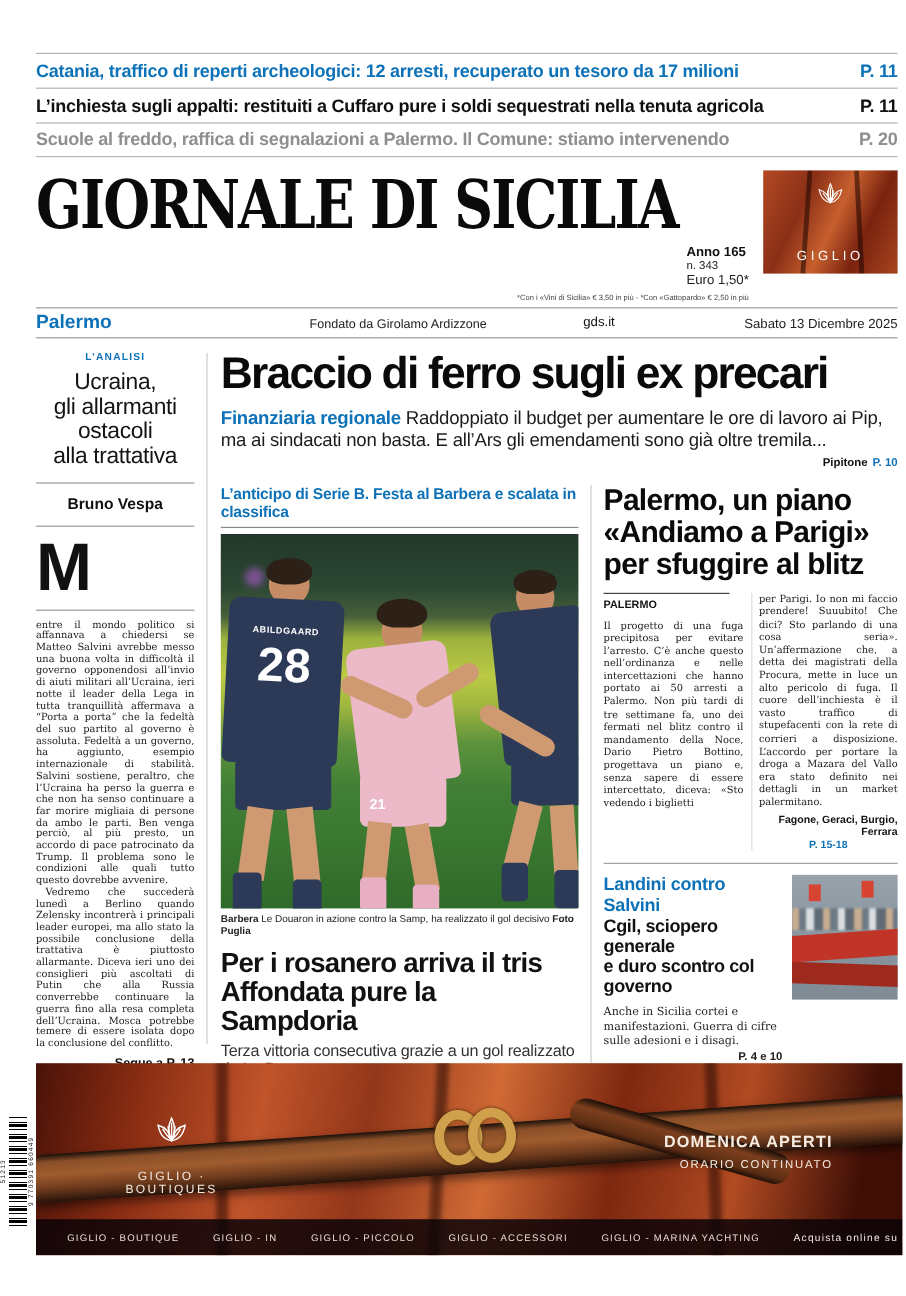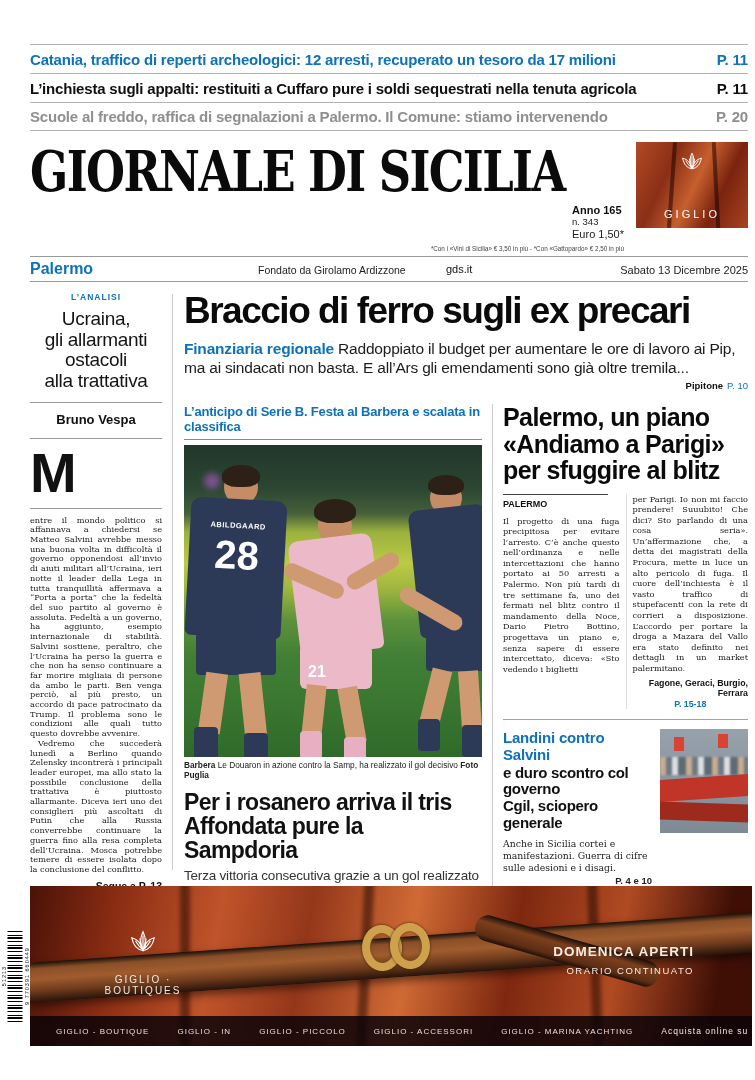--- a/index.html
+++ b/index.html
@@ -29,21 +29,21 @@
   .mast-info { position:absolute; right:124px; top:62px; line-height:1.15; }
   .mast-info .anno { font-weight:bold; font-size:11px; }
   .mast-info .num { font-size:9.5px; color:#222; }
   .mast-info .price { font-size:11px; color:#222; }
   .mast-note { position:absolute; right:124px; top:103px; font-size:6.3px; color:#444; white-space:nowrap; }
 
   
   .dateline { position:absolute; left:30px; top:256px; width:718px; height:26px; border-top:1px solid #999; border-bottom:1px solid #999; }
   .dateline .edition { position:absolute; left:0; top:3px; color:#0e72b8; font-weight:bold; font-size:16px; }
   .dateline .founded { position:absolute; left:228px; top:7px; font-size:10.5px; color:#222; }
-  .dateline .site { position:absolute; left:416px; top:6px; font-size:11px; color:#111; cursor:pointer; }
+  .dateline .site { position:absolute; left:456px; top:6px; font-size:11px; color:#111; cursor:pointer; }
   .dateline .date { position:absolute; right:0; top:7px; font-size:11px; color:#222; }
 
   
   .main { position:absolute; left:30px; top:292px; width:718px; }
   .vdiv { position:absolute; left:142px; top:2px; height:576px; border-left:1px solid #ccc; }
 
   
   .an-col { position:absolute; left:0; top:0; width:132px; }
   .an-kicker { text-align:center; color:#0e72b8; font-weight:bold; font-size:8.5px; letter-spacing:1px; }
   .an-title { text-align:center; font-size:19px; font-weight:400; line-height:1.08; color:#141414; margin-top:7px; letter-spacing:-0.3px; }
@@ -54,21 +54,21 @@
   .an-body + .an-body { text-indent:8px; margin-top:0; }
   .an-segue { text-align:right; font-weight:bold; font-size:10.5px; margin-top:5px; }
   .an-copy { text-align:right; font-size:5.5px; color:#555; margin-top:3px; letter-spacing:0.3px; }
 
   
   .lead { position:absolute; left:154px; top:0; width:564px; }
   .lead h1 { font-size:37px; letter-spacing:-1.5px; line-height:1; color:#0a0a0a; cursor:pointer; }
   .lead .sf { margin-top:11px; font-size:15.5px; line-height:1.2; color:#1c1c1c; font-weight:400; letter-spacing:-0.2px; }
   .lead .sf .kick { color:#0e72b8; font-weight:bold; }
   .byline { text-align:right; font-size:9.5px; font-weight:bold; color:#111; }
-  .byline .pg { color:#0e72b8; font-weight:normal; margin-left:4px;margin-top:12px; }
+  .byline .pg { color:#0e72b8; font-weight:bold; margin-left:4px;margin-top:12px; }
   .lead .byline { margin-top:3px; }
 
   
   .columns { position:absolute; left:154px; top:112px; width:564px; display:flex; }
   .sport-col { width:298px; flex:none; }
   .crime-col { flex:1; margin-left:10px; padding-left:10px; border-left:1px solid #ccc; }
 
   
   .sp-kicker { color:#0e72b8; font-weight:bold; font-size:13px; letter-spacing:-0.2px; padding-bottom:5px; border-bottom:1px solid #8a8a8a; }
   .sp-photo { position:relative; width:298px; height:312px; margin-top:5px; overflow:hidden; cursor:pointer;
@@ -76,21 +76,21 @@
   .sp-photo .blurdot { position:absolute; border-radius:50%; filter:blur(3px); }
   .player { position:absolute; }
   .p-head { position:absolute; border-radius:50%; background:#c58c66; }
   .p-hair { position:absolute; border-radius:50% 50% 40% 40%; background:#2c2017; }
   .p-torso { position:absolute; border-radius:10px 10px 6px 6px; }
   .navy { background:#2c3a58; }
   .pink { background:#ecb9c9; }
   .p-legs { position:absolute; background:#cf9a72; }
   .backname { position:absolute; color:#fff; font-weight:bold; font-size:7.5px; letter-spacing:0.5px; text-align:center; width:100%; }
   .backnum { position:absolute; color:#fff; font-weight:bold; font-size:40px; text-align:center; width:100%; line-height:1; }
-  .shortsnum { position:absolute; color:#fff; font-weight:bold; font-size:16px; }
+  .shortsnum { position:absolute; color:#fff; font-weight:bold; font-size:12px; }
   .sp-caption { font-size:8.3px; color:#222; margin-top:4px; line-height:1.2; }
   .sp-caption b { font-weight:bold; }
   .sp-h2 { font-size:23px; font-weight:bold; line-height:1.05; letter-spacing:-0.6px; margin-top:9px; cursor:pointer; }
   .sp-sf { font-size:13.5px; font-weight:400; color:#333; margin-top:6px; letter-spacing:-0.2px; }
   .sp-col .byline { margin-top:3px; }
 
   
   .cr-h2 { font-size:25px; font-weight:bold; line-height:1.06; letter-spacing:-0.6px; color:#0a0a0a; cursor:pointer; }
   .cr-sf { font-size:12px; font-weight:400; line-height:1.2; color:#1c1c1c; margin-top:9px; letter-spacing:-0.2px; }
   .cr-body { display:flex; margin-top:10px; }
@@ -308,22 +308,22 @@
           <div class="cr-c2">
             <div class="cr-text">per Parigi. Io non mi faccio prendere! Suuubito! Che dici? Sto parlando di una cosa seria». Un’affermazione che, a detta dei magistrati della Procura, mette in luce un alto pericolo di fuga. Il cuore dell’inchiesta è il vasto traffico di stupefacenti con la rete di corrieri a disposizione. L’accordo per portare la droga a Mazara del Vallo era stato definito nei dettagli in un market palermitano.</div>
             <div class="cr-sign"><span>Fagone, Geraci, Burgio, Ferrara</span><span class="pg">P. 15-18</span></div>
           </div>
         </div>
 
         <div class="sec">
           <div class="txt">
             <div class="sec-kicker">Landini contro Salvini</div>
             <div class="sec-head">
+              <div>Cgil, sciopero generale</div>
               <div>e duro scontro col governo</div>
-              <div>Cgil, sciopero generale</div>
             </div>
             <div class="sec-sf">Anche in Sicilia cortei e manifestazioni. Guerra di cifre sulle adesioni e i disagi.</div>
             <div class="sec-pg">P. 4 e 10</div>
           </div>
           <div class="sec-photo photo-strike">
             <div class="crowd"></div>
             <div class="flag" style="left:14px"></div>
             <div class="flag" style="left:58px;top:5px"></div>
             <div class="banner1"></div>
             <div class="banner2"></div>

